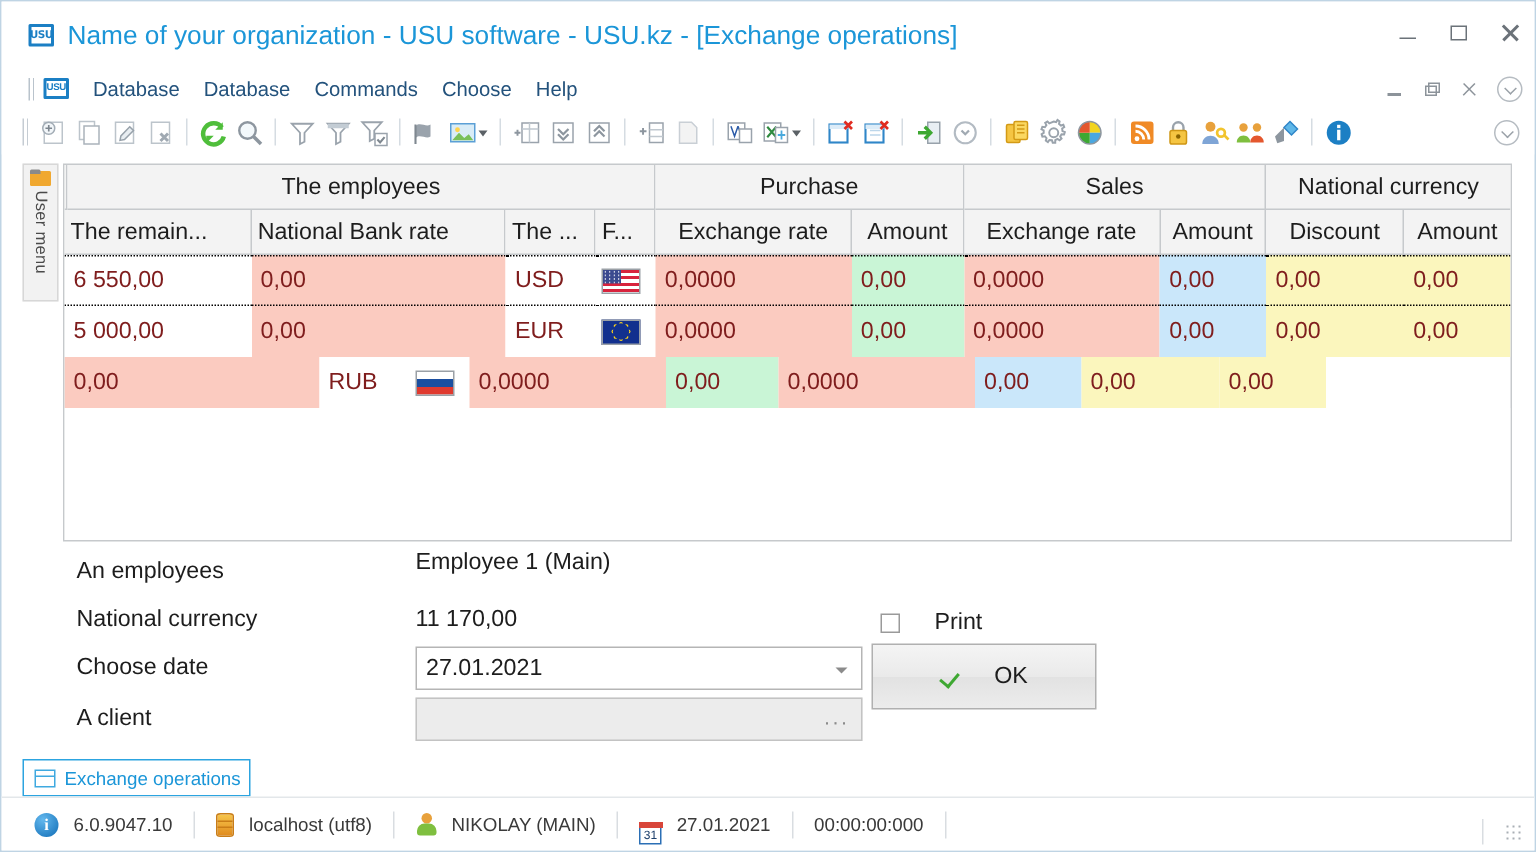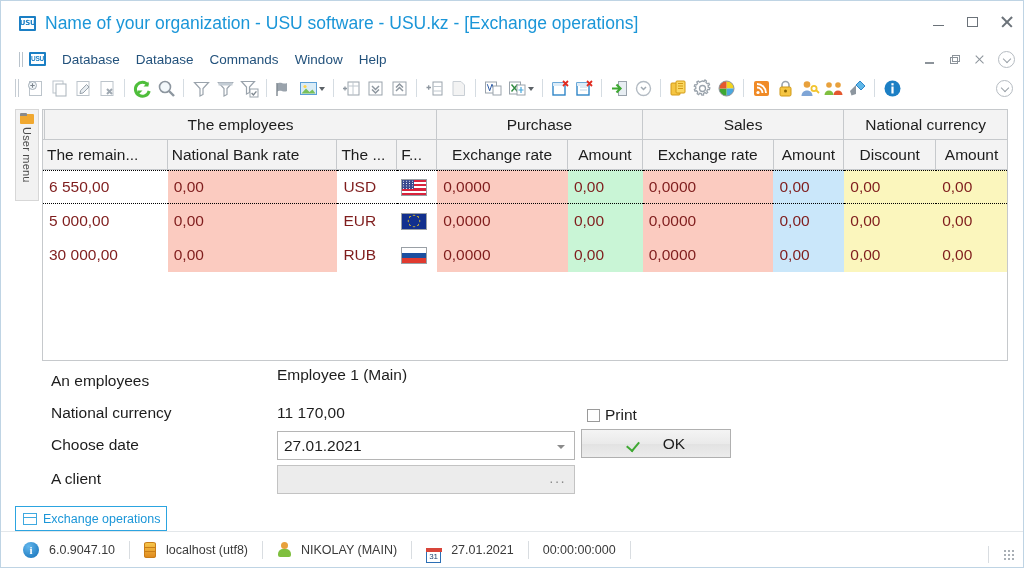--- a/index.html
+++ b/index.html
@@ -215,29 +215,29 @@
      border-left:4px solid transparent;border-right:4px solid transparent;border-top:4px solid #8b8b8b;}
   .client-box {
     position: absolute; left: 276px; top: 464px;
     width: 298px; height: 29px;
     background: #ececec; border: 1px solid #c3c3c3;
     box-sizing: border-box;
   }
   .client-box .dots { position:absolute; right: 8px; top: 7px; font-size: 14px; color:#8b8b8b; letter-spacing:1px;}
   .print-chk {
     position: absolute; left: 586px; top: 405px;
-    display: flex; align-items: center;
+    display: flex; align-items: center; gap: 18px;
   }
   .print-chk .box {
     width: 13px; height: 13px; border: 1px solid #9a9a9a; background:#fff;
     margin-right: 5px; box-sizing: border-box;
   }
   .print-chk .lbl { font-size: 15.5px; color:#1d1d1d; }
   .btn {
-    position: absolute; width: 150px; height: 29px;
+    position: absolute; width: 150px; height: 44px;
     background: linear-gradient(to bottom,#f4f4f4 0%,#eaeaea 50%,#e2e2e2 51%,#ececec 100%);
     border: 1px solid #b0b0b0; box-sizing: border-box;
     display: flex; align-items: center; justify-content: center;
     font-size: 15.5px; color:#1d1d1d; cursor: default; gap: 22px;
     font-family: "Liberation Sans", sans-serif;
   }
   .btn-ok { left: 580px; top: 428px; }
   .btn-cancel { left: 580px; top: 463px; }
   .ck { width:14px;height:14px;position:relative;flex:none;}
   .ck::after{content:"";position:absolute;left:2px;top:2px;width:6px;height:10px;
@@ -306,21 +306,21 @@
   </div>
 
   <div class="menubar">
     <div class="menu-bars"></div>
     <div class="menu-icon">
         <span>USU</span>
       </div>
     <div class="menu-item">Database</div>
     <div class="menu-item">Database</div>
     <div class="menu-item">Commands</div>
-    <div class="menu-item">Window</div>
+    <div class="menu-item">Choose</div>
     <div class="menu-item">Help</div>
     <div class="mdi-controls">
       <div class="mdi-btn mdi-min"></div>
       <div class="mdi-btn mdi-rest"></div>
       <div class="mdi-btn mdi-close"></div>
       <div class="mdi-drop"></div>
     </div>
   </div>
 
   <div class="toolbar">
@@ -616,21 +616,20 @@
         </div>
       <div class="dcell" style="width:131px;background:#fbcbc0">0,0000</div>
       <div class="dcell" style="width:75px;background:#c9f5d6">0,00</div>
       <div class="dcell" style="width:131px;background:#fbcbc0">0,0000</div>
       <div class="dcell" style="width:71px;background:#cae7fa">0,00</div>
       <div class="dcell" style="width:92px;background:#fbf6bd">0,00</div>
       <div class="dcell" style="width:71px;background:#fbf6bd">0,00</div>
     </div>
 
     <div class="grow">
-      <div class="dcell" style="width:125px;background:#ffffff">30 000,00</div>
       <div class="dcell" style="width:170px;background:#fbcbc0">0,00</div>
       <div class="dcell" style="width:60px;background:#ffffff">RUB</div>
       <div class="dcell flagcell" style="width:40px;background:#ffffff">
           <span class="flag flag-rub"></span>
         </div>
       <div class="dcell" style="width:131px;background:#fbcbc0">0,0000</div>
       <div class="dcell" style="width:75px;background:#c9f5d6">0,00</div>
       <div class="dcell" style="width:131px;background:#fbcbc0">0,0000</div>
       <div class="dcell" style="width:71px;background:#cae7fa">0,00</div>
       <div class="dcell" style="width:92px;background:#fbf6bd">0,00</div>

